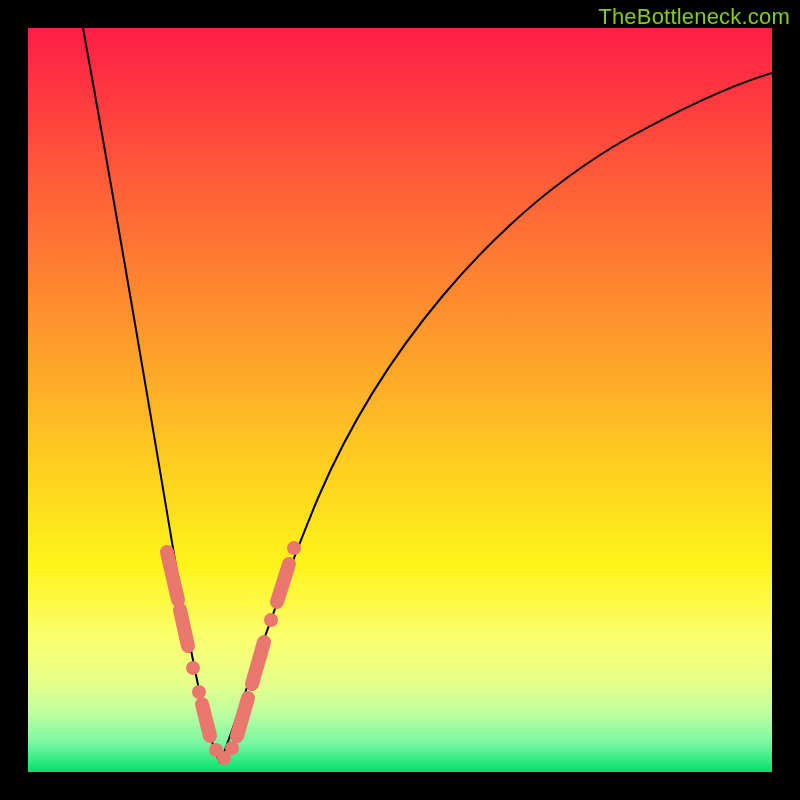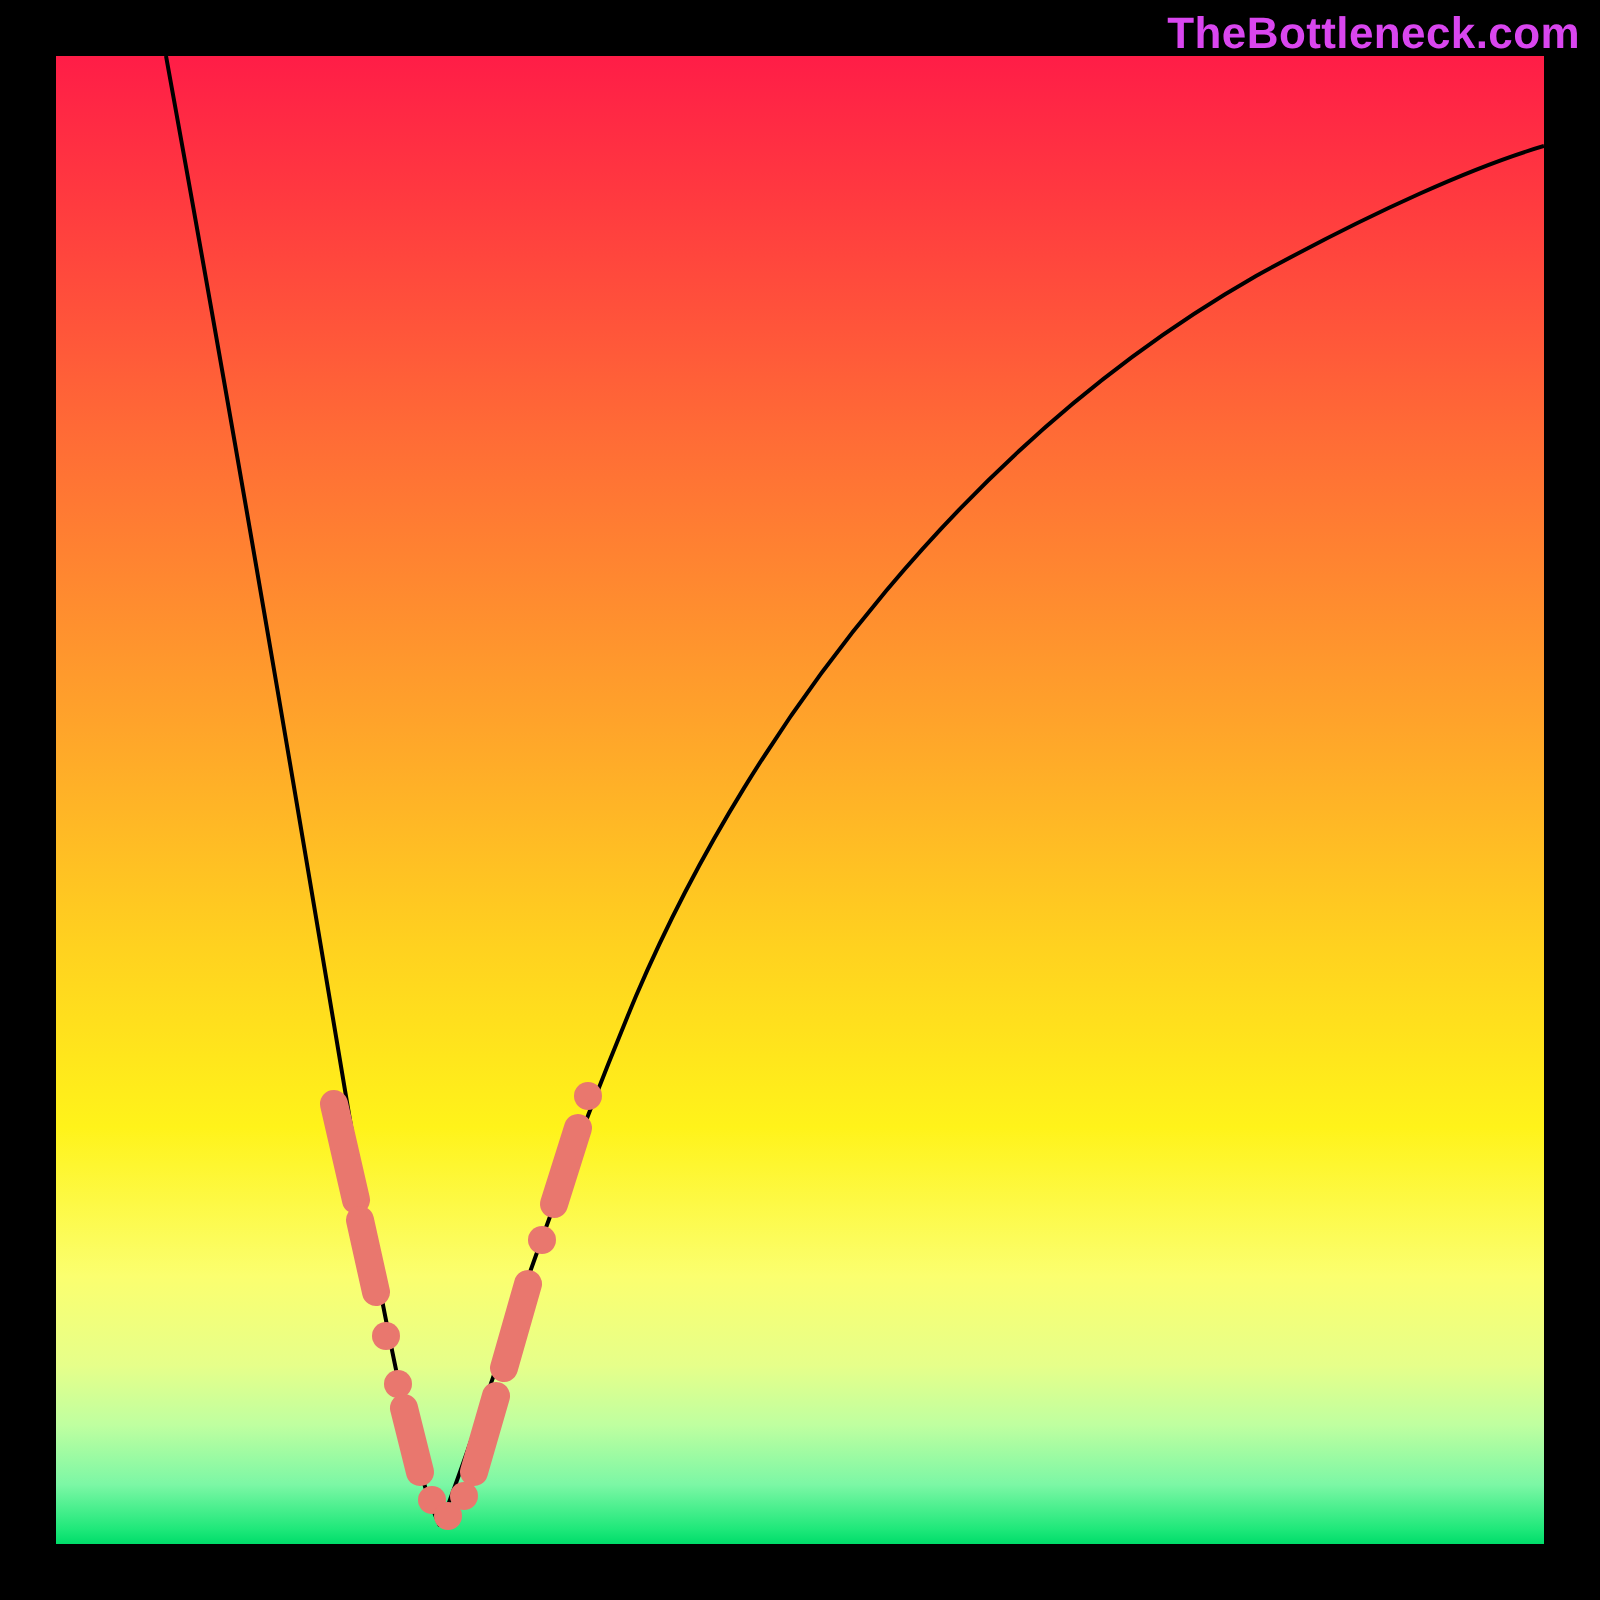--- a/index.html
+++ b/index.html
@@ -29,24 +29,24 @@
       #bfffa0 92%,
       #7cf7a5 96%,
       #1fe87a 99%,
       #00dd6a 100%
     );
   }
   .watermark {
     position: absolute;
     top: 4px;
     right: 10px;
-    color: #d946ef;
+    color: #84cc16;
     font-size: 22px;
     letter-spacing: 0.2px;
-    font-weight: 700;
+    font-weight: 400;
   }
   svg.plot {
     position: absolute;
     left: 0;
     top: 0;
   }
   .curve {
     fill: none;
     stroke: #000;
     stroke-width: 2;

